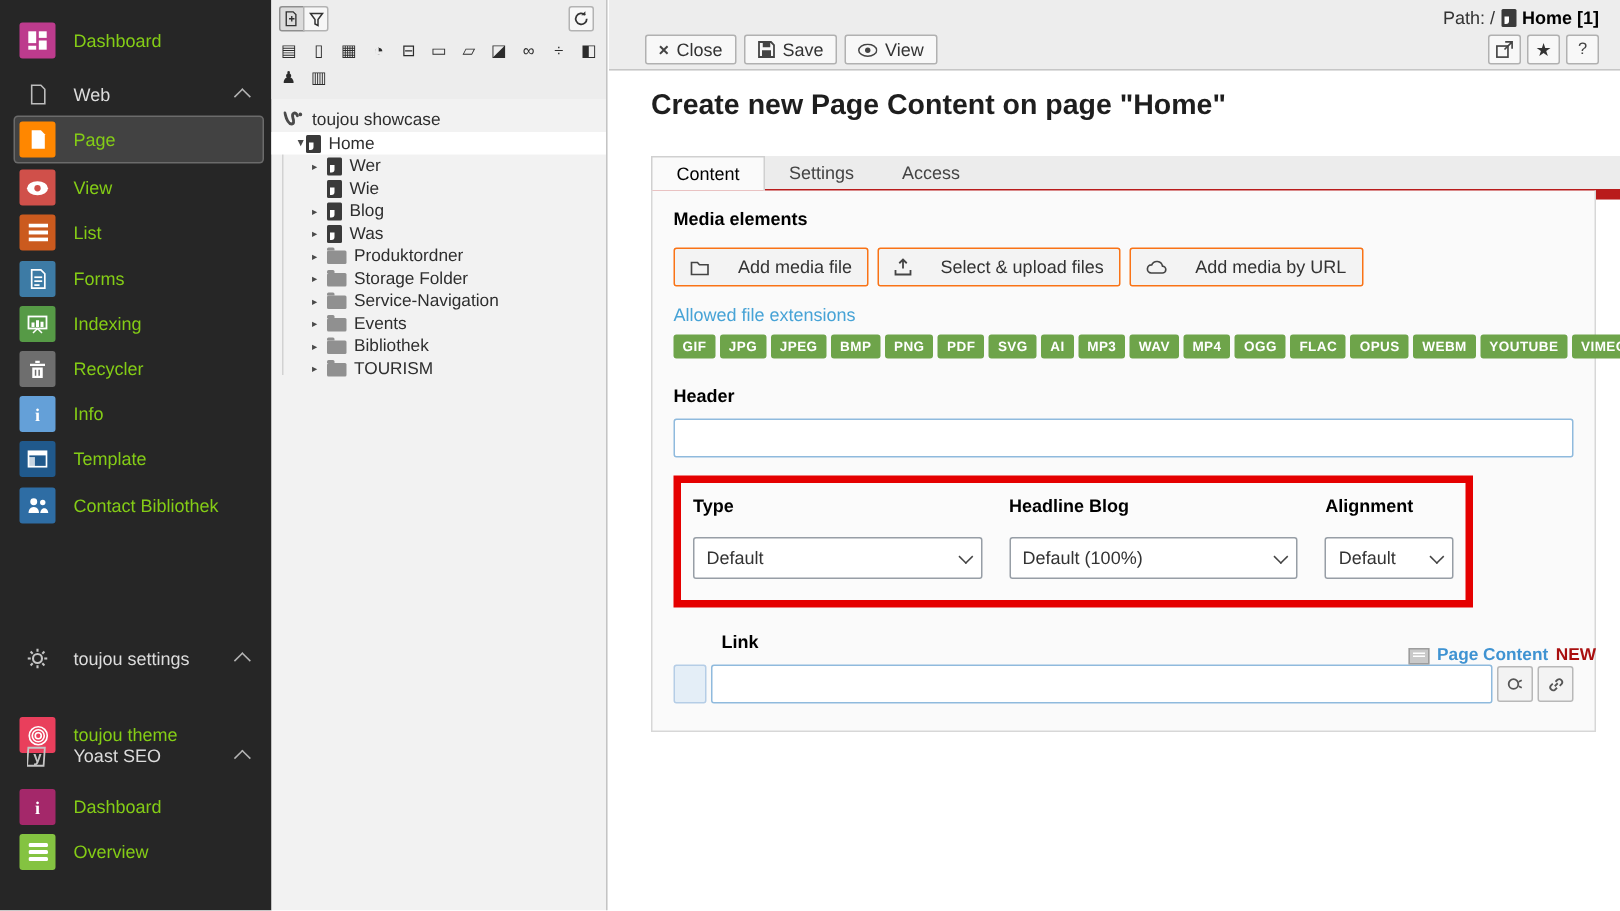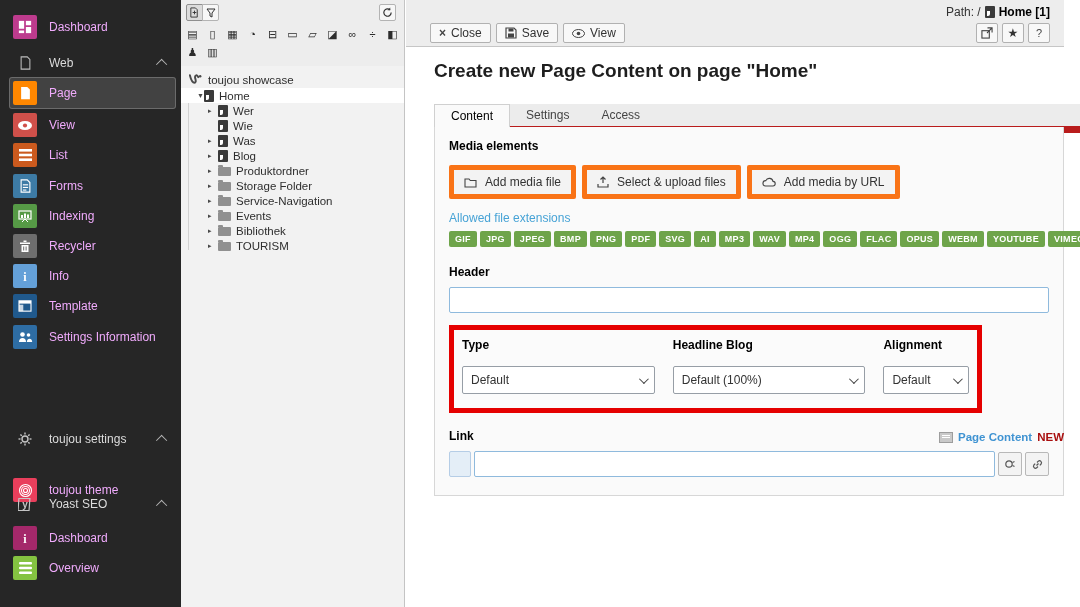--- a/index.html
+++ b/index.html
@@ -4,21 +4,21 @@
 <style>
   html,body{margin:0;padding:0;}
   body{width:1080px;height:607px;position:relative;overflow:hidden;background:#fff;
        font-family:"Liberation Sans",sans-serif;color:#333;}
   
   #sidebar{position:absolute;left:0;top:0;width:181px;height:607px;background:#262626;}
   .sb-item,.sb-head{position:absolute;left:10px;right:6px;display:flex;align-items:center;cursor:pointer;}
   .sb-item{height:30px;border-radius:2px;}
   .sb-item.selected{background:#424242;box-shadow:0 0 0 1px #6b6b6b;}
   .sb-ic{width:24px;height:24px;min-width:24px;border-radius:2px;display:flex;align-items:center;justify-content:center;margin:0 12px 0 3px;}
-  .sb-label{font-size:12px;color:#f0abfc;white-space:nowrap;}
+  .sb-label{font-size:12px;color:#84cc16;white-space:nowrap;}
   .sb-head{height:22px;}
   .sb-head .hd-ic{width:24px;min-width:24px;display:flex;justify-content:center;margin:0 12px 0 3px;}
   .sb-head .sb-label{color:#dcdcdc;}
   .chev-up{margin-left:auto;margin-right:8px;width:7px;height:7px;border-left:1.5px solid #b5b5b5;border-top:1.5px solid #b5b5b5;transform:rotate(45deg) translateY(2px);}
   .ic-dash1{background:#bd3b8d;} .ic-page{background:#ff8700;} .ic-view{background:#d0504a;}
   .ic-list{background:#cb5a1e;} .ic-forms{background:#3d7ba5;} .ic-index{background:#569a46;}
   .ic-recyc{background:#6e6e6e;} .ic-info{background:#64a0d8;} .ic-tmpl{background:#20598c;}
   .ic-contact{background:#2e6da4;} .ic-theme{background:#e93f5c;} .ic-ydash{background:#a4286a;}
   .ic-over{background:#84c341;}
   .t1{top:12px}.t2{top:52px}.t3{top:78px}.t4{top:110px}.t5{top:140px}.t6{top:171px}.t7{top:201px}
@@ -43,49 +43,49 @@
   .guide{position:absolute;left:7px;top:88px;height:162px;border-left:1px solid #d2d2d2;}
   .arrow{width:10px;min-width:10px;font-size:7px;color:#4a4a4a;}
   .arrow.leaf{visibility:hidden;}
   .t-ic{margin-right:5px;}
   .t-ic.page,.pg-ic{width:10px;min-width:10px;height:12px;background:#3a3a3a;border-radius:1px;position:relative;display:inline-block;}
   .t-ic.page::after,.pg-ic::after{content:"";position:absolute;left:2px;bottom:2px;width:3px;height:5px;background:#fff;border-radius:0 0 2px 0;}
   .t-ic.folder{width:13px;min-width:13px;height:9px;background:#909090;border-radius:1px;position:relative;display:inline-block;margin-top:2px;}
   .t-ic.folder::before{content:"";position:absolute;top:-2px;left:0;width:5px;height:2px;background:#909090;border-radius:1px 1px 0 0;}
   .typo3-logo{width:14px;min-width:14px;height:13px;margin-right:5px;}
   
-  #main{position:absolute;left:406px;top:0;right:16px;height:607px;background:#fff;}
+  #main{position:absolute;left:406px;top:0;right:0;height:607px;background:#fff;}
   .docheader{position:absolute;left:0;right:0;top:0;height:47px;background:#ededed;border-bottom:1px solid #c6c6c6;box-sizing:border-box;}
   .path{position:absolute;top:5px;right:14px;font-size:12px;color:#333;display:flex;align-items:center;gap:4px;}
   .path b{font-weight:bold;color:#000;}
   .dh-left{position:absolute;left:24px;top:23px;display:flex;gap:5px;}
   .dh-btn{display:flex;align-items:center;gap:5px;padding:2px 8px;height:20px;background:#f8f8f8;border:1px solid #b1b1b1;border-radius:2px;font-size:12px;color:#333;cursor:pointer;box-sizing:border-box;}
   .dh-right{position:absolute;right:14px;top:23px;display:flex;gap:4px;}
   .dh-sq{width:22px;height:20px;padding:0;justify-content:center;}
   .xmark{font-weight:bold;font-size:12px;color:#444;}
   
   h1{position:absolute;left:28px;top:60px;margin:0;font-size:19px;font-weight:600;color:#1e1e1e;}
   .tabbar{position:absolute;left:28px;top:104px;width:744px;display:flex;background:#ececec;border-bottom:7px solid #b91c1c;box-sizing:border-box;}
   .tab{padding:4px 16px;font-size:12px;color:#444;cursor:pointer;}
   .tab.active{background:#fafafa;color:#000;border:1px solid #d0d0d0;border-bottom:none;margin-bottom:-1px;}
   .panel{position:absolute;left:28px;top:127px;width:630px;background:#fafafa;border:1px solid #d7d7d7;border-top:none;box-sizing:border-box;padding:12px 14px 18px 14px;}
   .f-label{font-size:12px;font-weight:bold;color:#000;}
   .media-btns{display:flex;gap:6px;margin-top:12px;}
-  .m-btn{display:flex;align-items:center;gap:8px;padding:5px 10px;font-size:12px;color:#333;background:#f3f3f3;border:5px solid #f97316;border-radius:2px;cursor:pointer;}
+  .m-btn{display:flex;align-items:center;gap:19px;padding:5px 10px;font-size:12px;color:#333;background:#f3f3f3;border:1px solid #f97316;border-radius:2px;cursor:pointer;}
   .allowed{font-size:12px;color:#47a3d6;margin:12px 0 6px 0;cursor:pointer;}
   .badges{display:flex;gap:3px;flex-wrap:nowrap;}
   .badge{background:#6ea44a;color:#fff;font-size:9px;font-weight:bold;padding:3px 6px;border-radius:2px;letter-spacing:.3px;}
   .hdr-label{margin-top:18px;}
   .text-input{display:block;width:100%;height:26px;margin-top:8px;border:1px solid #8fbadd;border-radius:2px;background:#fff;box-sizing:border-box;font-size:12px;padding:0 6px;outline:none;}
   .redbox{margin-top:12px;width:533px;border:5px solid #e50000;background:#fbfbfb;box-sizing:border-box;padding:8px 8px 14px 8px;display:flex;}
   .rb-col{display:flex;flex-direction:column;}
   .rb-col.c1{width:196px;margin-right:18px;} .rb-col.c2{width:196px;margin-right:18px;} .rb-col.c3{width:87px;}
   .sel{display:flex;align-items:center;height:26px;margin-top:14px;padding:0 8px;border:1px solid #979ea6;border-radius:2px;background:#fff;font-size:12px;color:#333;cursor:pointer;}
   .sel-chev{margin-left:auto;width:6px;height:6px;border-right:1.2px solid #444;border-bottom:1.2px solid #444;transform:rotate(45deg) translateY(-2px);}
-  .link-label{margin-top:16px;}
+  .link-label{margin-top:16px;margin-left:32px;}
   .link-row{display:flex;align-items:center;margin-top:8px;gap:3px;}
   .link-prefix{width:22px;height:26px;background:#e4eef7;border:1px solid #b5cde6;border-radius:2px;box-sizing:border-box;}
   .link-row .text-input{flex:1;margin-top:0;}
   .sq-btn{width:24px;height:24px;background:#f3f3f3;border:1px solid #b8b8b8;border-radius:2px;display:flex;align-items:center;justify-content:center;cursor:pointer;box-sizing:border-box;}
   .rec-footer{position:absolute;left:28px;top:431px;width:630px;display:flex;justify-content:flex-end;align-items:center;gap:5px;font-size:11.5px;}
   .ce-icon{width:12px;height:9px;background:#c9c9c9;border:1px solid #9d9d9d;position:relative;}
   .ce-icon::after{content:"";position:absolute;left:2px;top:2px;right:2px;height:1px;background:#fff;box-shadow:0 2px 0 #fff;}
   .rec-name{color:#3f93d2;font-weight:bold;}
   .rec-new{color:#a90f0f;font-weight:bold;}
   svg{display:block;}
@@ -206,21 +206,21 @@
 
   <div class="sb-item t11">
     <span class="sb-ic ic-contact">
       <svg width="15" height="12" viewBox="0 0 15 12">
           <circle cx="4.5" cy="3.5" r="2.3" fill="#fff"></circle>
           <path d="M1 11c0-2.5 1.5-4 3.5-4S8 8.5 8 11z" fill="#fff"></path>
           <circle cx="10.5" cy="4" r="1.8" fill="#fff"></circle>
           <path d="M8.8 11c.2-2 1.3-3.2 2.7-3.2 1.5 0 2.5 1.2 2.7 3.2z" fill="#fff"></path>
         </svg>
     </span>
-    <span class="sb-label">Settings Information</span>
+    <span class="sb-label">Contact Bibliothek</span>
   </div>
 
   <div class="sb-head t12">
     <span class="hd-ic">
       <svg width="14" height="14" viewBox="0 0 14 14">
           <circle cx="7" cy="7" r="3" fill="none" stroke="#c4c4c4" stroke-width="1.4"></circle>
           <g stroke="#c4c4c4" stroke-width="1.4">
             <line x1="7" y1="0.5" x2="7" y2="2.5"></line>
             <line x1="7" y1="11.5" x2="7" y2="13.5"></line>
             <line x1="0.5" y1="7" x2="2.5" y2="7"></line>
@@ -345,27 +345,27 @@
 
         <div class="tree-row child">
           <span class="arrow leaf">▸</span>
           <span class="t-ic page"></span>
           <span>Wie</span>
         </div>
 
         <div class="tree-row child">
           <span class="arrow expandable">▸</span>
           <span class="t-ic page"></span>
+          <span>Blog</span>
+        </div>
+
+        <div class="tree-row child">
+          <span class="arrow expandable">▸</span>
+          <span class="t-ic page"></span>
           <span>Was</span>
-        </div>
-
-        <div class="tree-row child">
-          <span class="arrow expandable">▸</span>
-          <span class="t-ic page"></span>
-          <span>Blog</span>
         </div>
 
         <div class="tree-row child">
           <span class="arrow expandable">▸</span>
           <span class="t-ic folder"></span>
           <span>Produktordner</span>
         </div>
 
         <div class="tree-row child">
           <span class="arrow expandable">▸</span>

